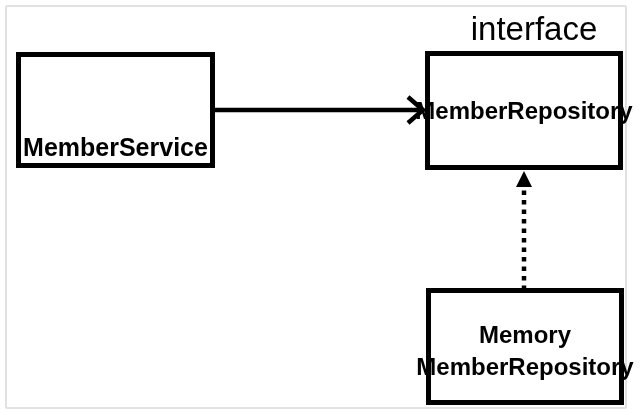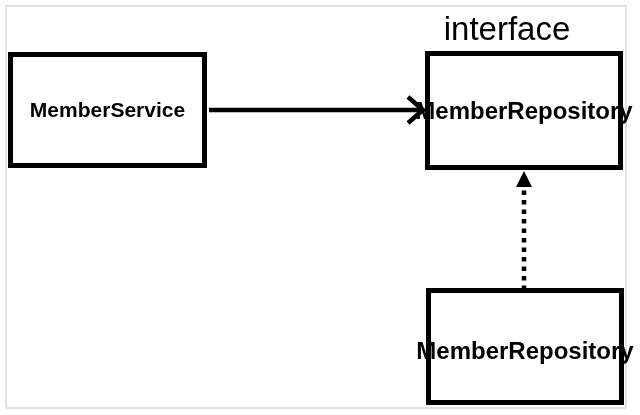--- a/index.html
+++ b/index.html
@@ -42,42 +42,43 @@
     flex-direction: column;
     align-items: center;
     justify-content: center;
     text-align: center;
     color: #000000;
     font-weight: 700;
     font-size: 24px;
     line-height: 1.3;
   }
   #node-member-service {
-    left: 8px;
+    left: 16px;
     top: 52px;
     width: 199px;
     height: 116px;
-    font-size: 21px;
+    font-size: 25px;
+    justify-content: flex-end;
   }
   #node-member-repository {
     left: 425px;
     top: 51px;
     width: 198px;
     height: 119px;
   }
   #node-memory-member-repository {
     left: 426px;
     top: 288px;
     width: 198px;
     height: 117px;
     padding-top: 8px;
   }
   .interface-label {
     position: absolute;
-    left: 408px;
+    left: 435px;
     top: 8px;
     width: 198px;
     height: 42px;
     text-align: center;
     font-size: 33px;
     font-weight: 400;
     color: #000000;
     line-height: 42px;
     white-space: nowrap;
   }
@@ -109,16 +110,17 @@
     <span class="label-line">MemberService</span>
   </div>
 
   <div class="interface-label">interface</div>
 
   <div class="node" id="node-member-repository">
     <span class="label-line">MemberRepository</span>
   </div>
 
   <div class="node" id="node-memory-member-repository">
+    <span class="label-line">Memory</span>
     <span class="label-line">MemberRepository</span>
   </div>
 
 </div>
 
 </body></html>

